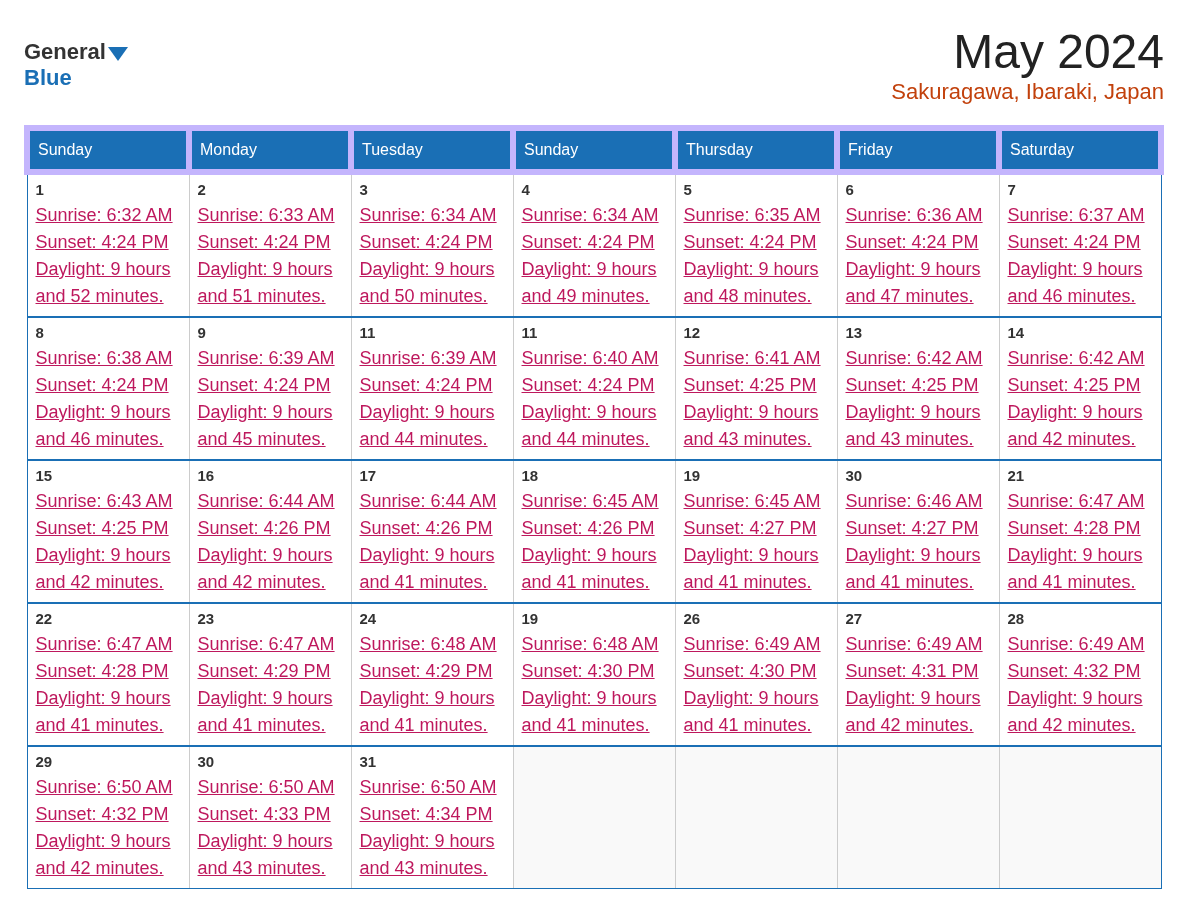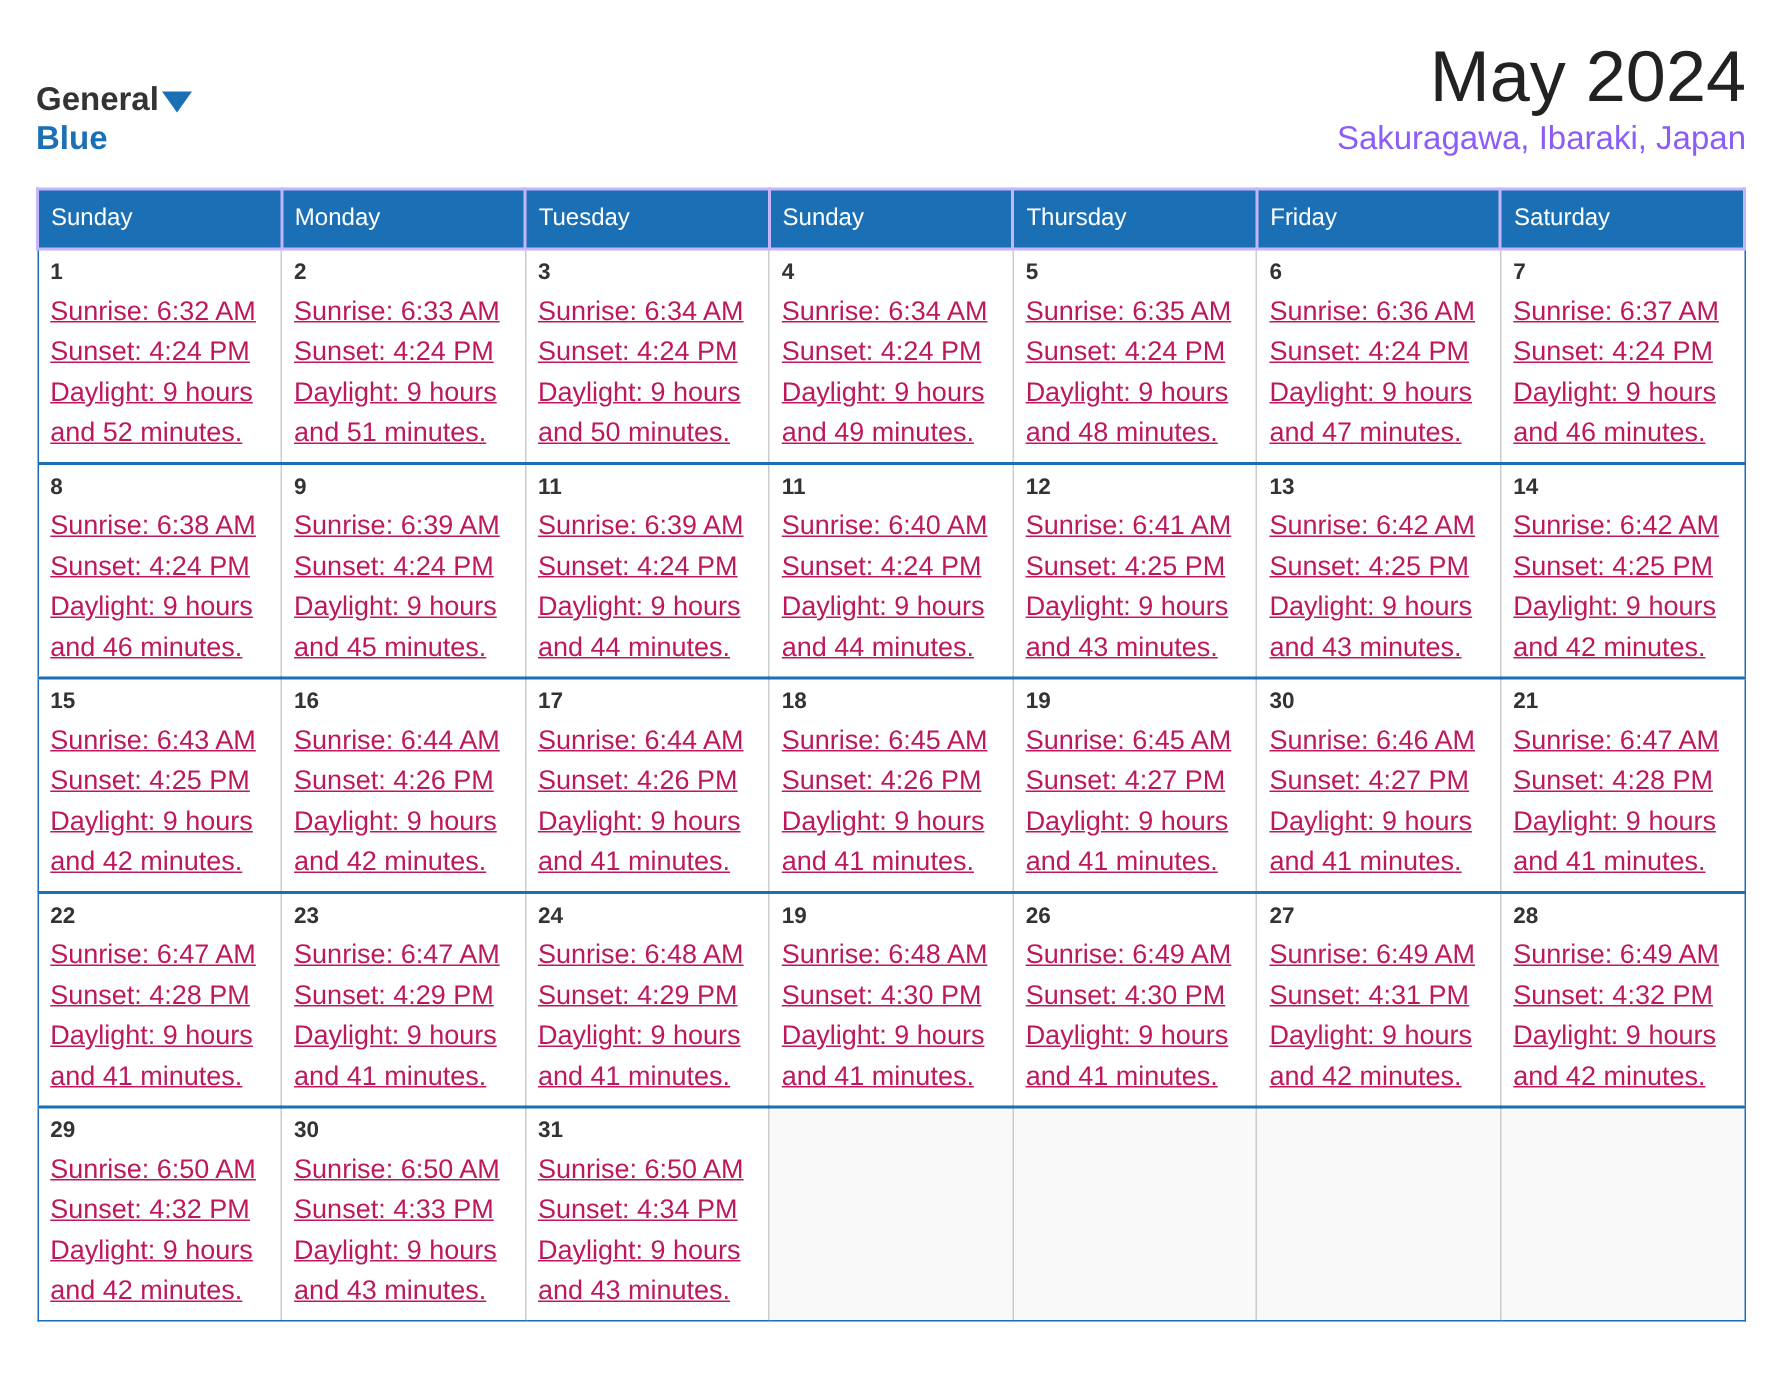--- a/index.html
+++ b/index.html
@@ -6,21 +6,21 @@
     body {
       font-family: Arial, sans-serif;
       background: #fff;
       padding: 24px;
       width: 1188px;
       min-height: 918px;
     }
     .header {
       display: flex;
       justify-content: space-between;
-      align-items: flex-end;
+      align-items: center;
       margin-bottom: 20px;
     }
     .logo {
       display: flex;
       flex-direction: column;
       align-items: flex-start;
     }
     .logo-text {
       font-size: 22px;
       font-weight: bold;
@@ -43,36 +43,36 @@
     .title-section {
       text-align: right;
     }
     .month-title {
       font-size: 48px;
       font-weight: normal;
       color: #222;
     }
     .subtitle {
       font-size: 22px;
-      color: #8b5cf6;
+      color: #c2410c;
     }
     table {
       width: 100%;
       border-collapse: collapse;
     }
     thead tr {
       background-color: #1a6fb5;
       color: white;
     }
     thead th {
       padding: 10px 8px;
       text-align: left;
       font-size: 16px;
       font-weight: normal;
-      border: 2px solid #c4b5fd;
+      border: 6px solid #c4b5fd;
     }
     tbody tr {
       border-top: 2px solid #1a6fb5;
     }
     tbody td {
       padding: 6px 8px;
       vertical-align: top;
       font-size: 13px;
       color: #333;
       border-left: 1px solid #ccc;

